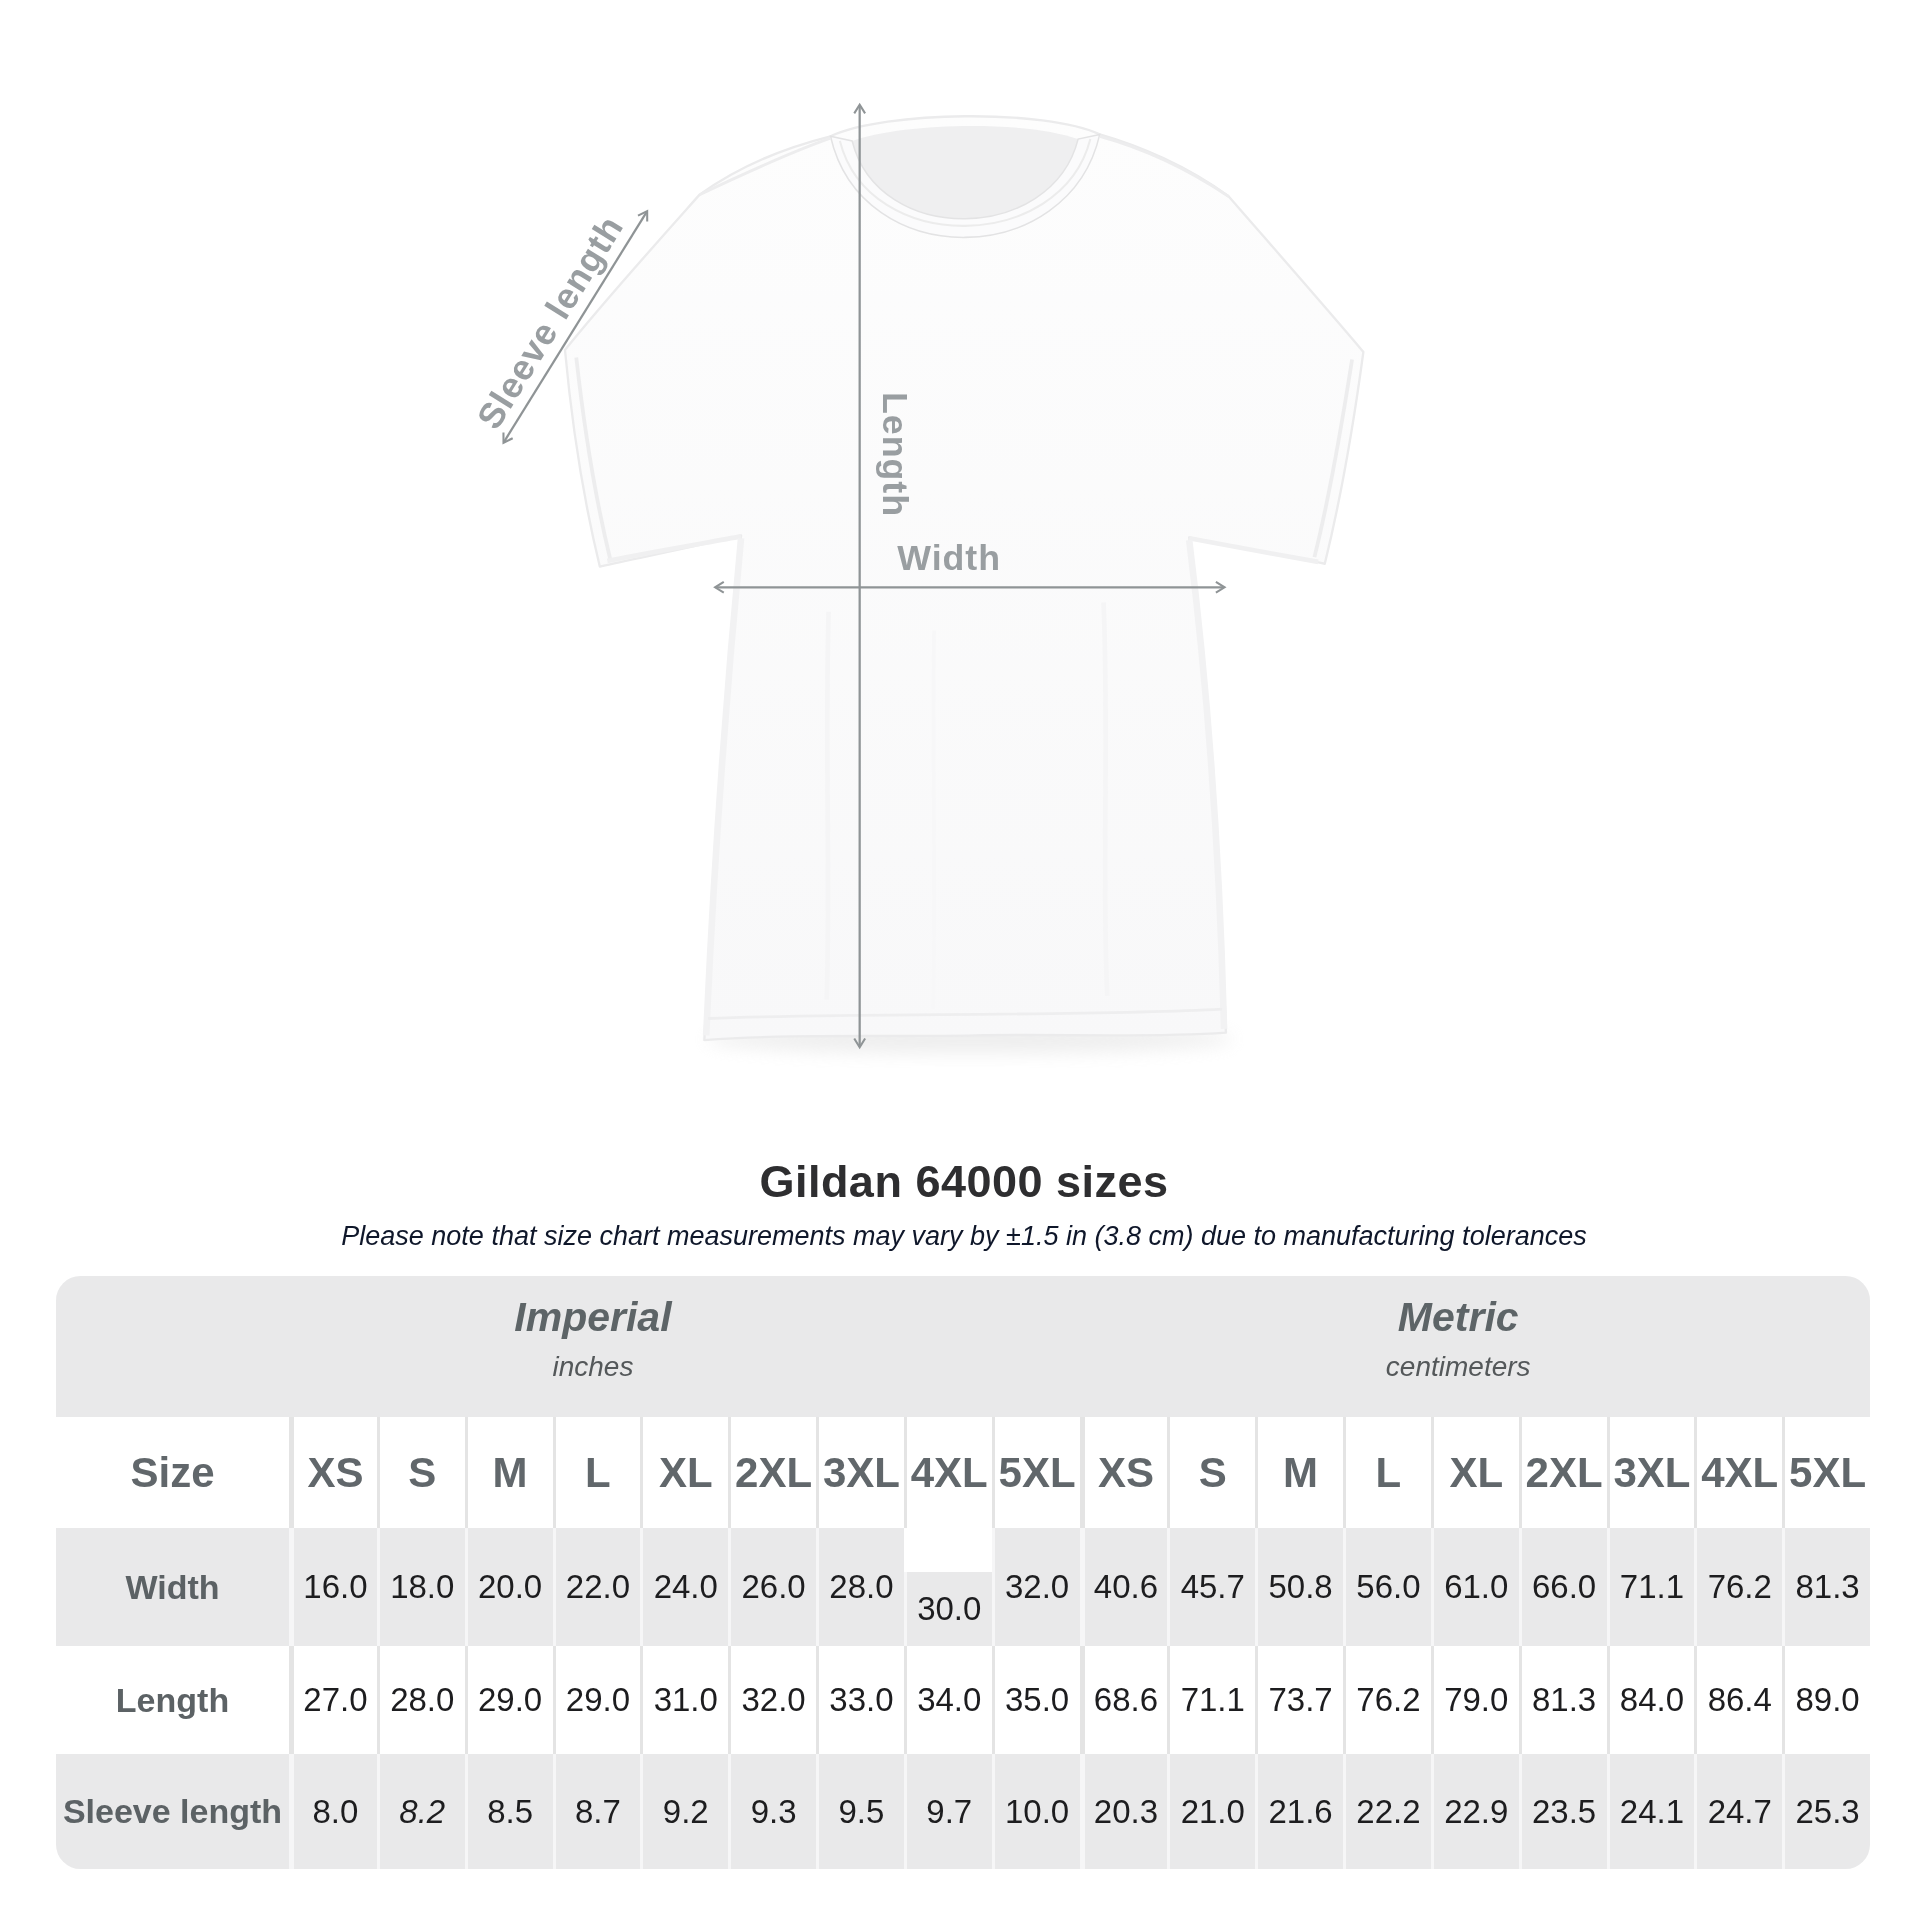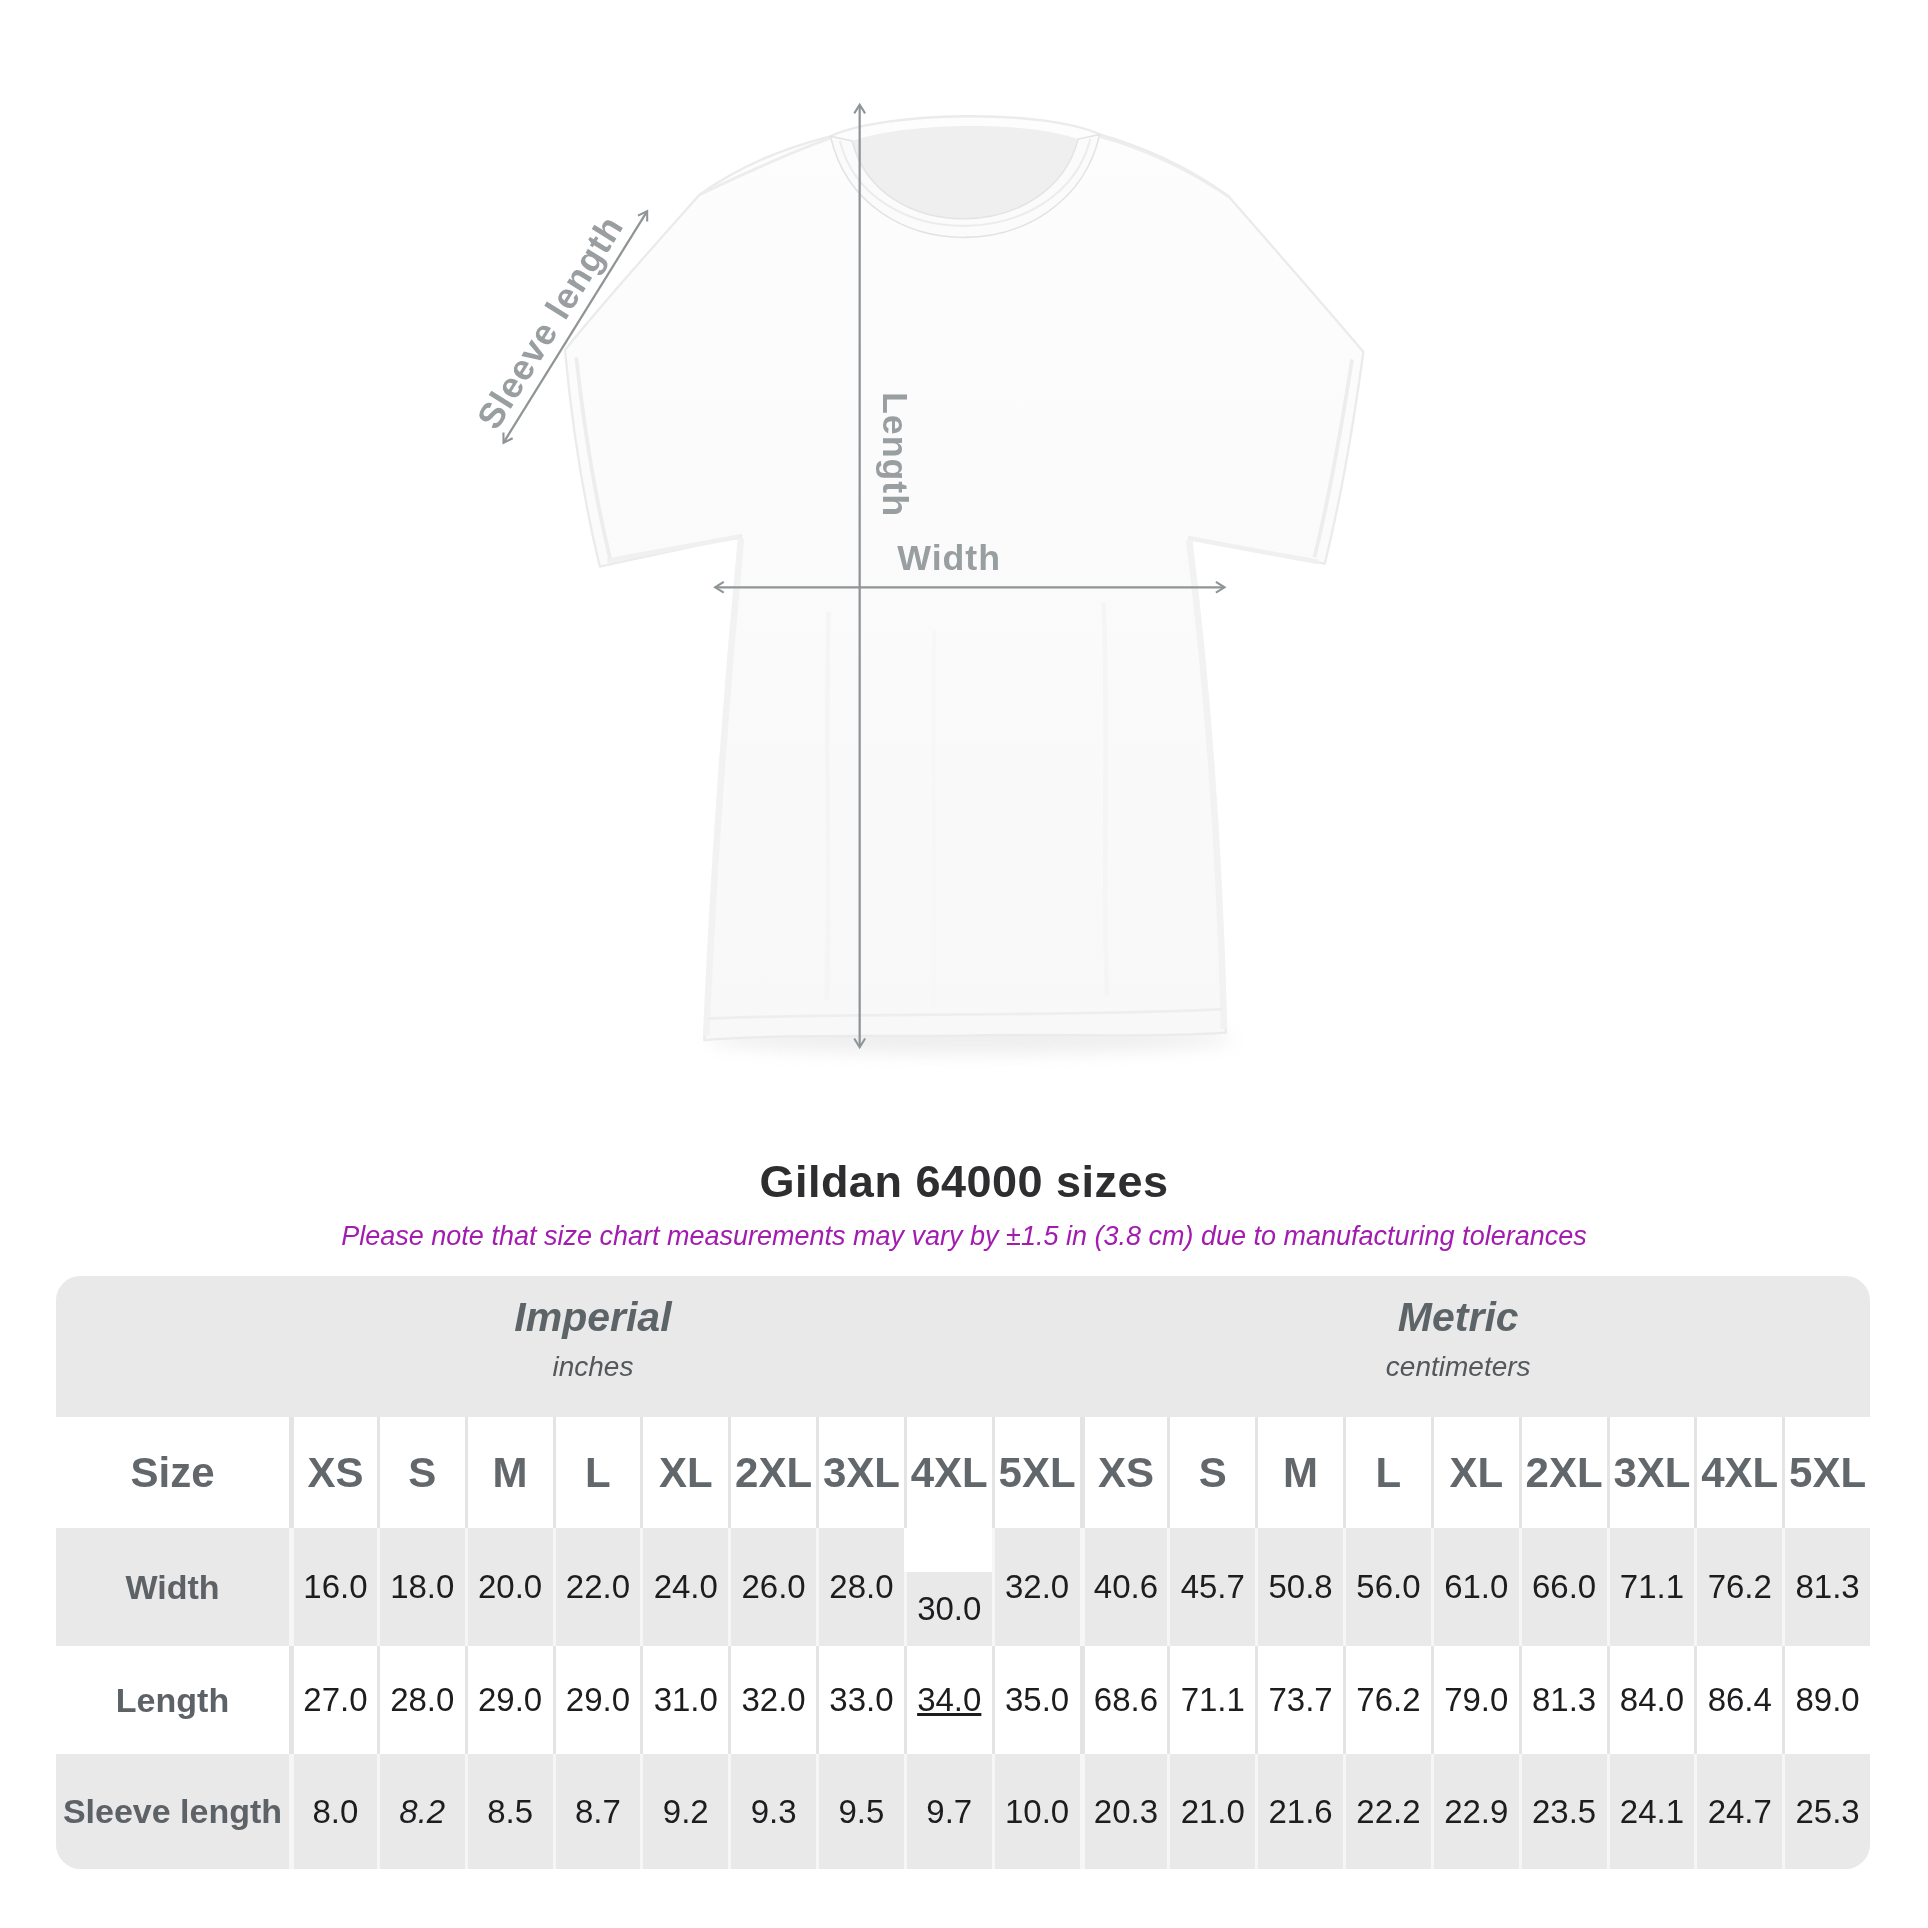--- a/index.html
+++ b/index.html
@@ -10,21 +10,21 @@
   
   .shirt-svg{position:absolute;left:452px;top:56px;width:998px;height:1055px;}
   .meas-text{
     font-family:"Liberation Sans","DejaVu Sans",sans-serif;
     font-weight:bold;font-size:38px;fill:var(--annot,#999ea1);letter-spacing:1px;
   }
   .meas-line{stroke:var(--arrow,#8f9496);stroke-width:2.4;fill:none;}
   
   .title-wrap{position:absolute;left:0;top:1156px;width:1928px;text-align:center;}
   .chart-title{margin:0;font-size:45px;font-weight:bold;color:var(--title,#2e2e30);letter-spacing:0.5px;}
-  .chart-subtitle{margin:13px 0 0 0;font-size:27px;font-style:italic;color:#a21caf;}
+  .chart-subtitle{margin:13px 0 0 0;font-size:27px;font-style:italic;color:#0f172a;}
   
   .size-grid{
     position:absolute;left:56px;top:1276px;width:1814px;height:593px;
     display:grid;grid-template-columns:233px repeat(18,1fr);
     grid-template-rows:141px 111px 118px 108px 115px;
     border-radius:24.5px;overflow:hidden;background:#fff;
   }
   .band{grid-column:1/-1;background:var(--gray,#e9e9ea);position:relative;}
   .ugroup{position:absolute;top:21px;transform:translateX(-50%);text-align:center;width:584px;}
   .ug-imperial{left:29.6%;}
@@ -167,21 +167,21 @@
       <div class="cell v r-gray" style="border-left: 3.8px solid rgb(246, 246, 247);">76.2</div>
       <div class="cell v r-gray" style="border-left: 3.8px solid rgb(246, 246, 247);">81.3</div>
       <div class="cell rowlab r-white">Length</div>
       <div class="cell v r-white" style="border-left: 5.6px solid rgb(228, 228, 228);">27.0</div>
       <div class="cell v r-white" style="border-left: 3.8px solid rgb(228, 228, 228);">28.0</div>
       <div class="cell v r-white" style="border-left: 3.8px solid rgb(228, 228, 228);">29.0</div>
       <div class="cell v r-white" style="border-left: 3.8px solid rgb(228, 228, 228);">29.0</div>
       <div class="cell v r-white" style="border-left: 3.8px solid rgb(228, 228, 228);">31.0</div>
       <div class="cell v r-white" style="border-left: 3.8px solid rgb(228, 228, 228);">32.0</div>
       <div class="cell v r-white" style="border-left: 3.8px solid rgb(228, 228, 228);">33.0</div>
-      <div class="cell v r-white" style="border-left: 3.8px solid rgb(228, 228, 228); text-decoration: underline;">34.0</div>
+      <div class="cell v r-white" style="border-left: 3.8px solid rgb(228, 228, 228);">34.0</div>
       <div class="cell v r-white" style="border-left: 3.8px solid rgb(228, 228, 228);">35.0</div>
       <div class="cell v r-white" style="border-left: 5.6px solid rgb(228, 228, 228);">68.6</div>
       <div class="cell v r-white" style="border-left: 3.8px solid rgb(228, 228, 228);">71.1</div>
       <div class="cell v r-white" style="border-left: 3.8px solid rgb(228, 228, 228);">73.7</div>
       <div class="cell v r-white" style="border-left: 3.8px solid rgb(228, 228, 228);">76.2</div>
       <div class="cell v r-white" style="border-left: 3.8px solid rgb(228, 228, 228);">79.0</div>
       <div class="cell v r-white" style="border-left: 3.8px solid rgb(228, 228, 228);">81.3</div>
       <div class="cell v r-white" style="border-left: 3.8px solid rgb(228, 228, 228);">84.0</div>
       <div class="cell v r-white" style="border-left: 3.8px solid rgb(228, 228, 228);">86.4</div>
       <div class="cell v r-white" style="border-left: 3.8px solid rgb(228, 228, 228);">89.0</div>

